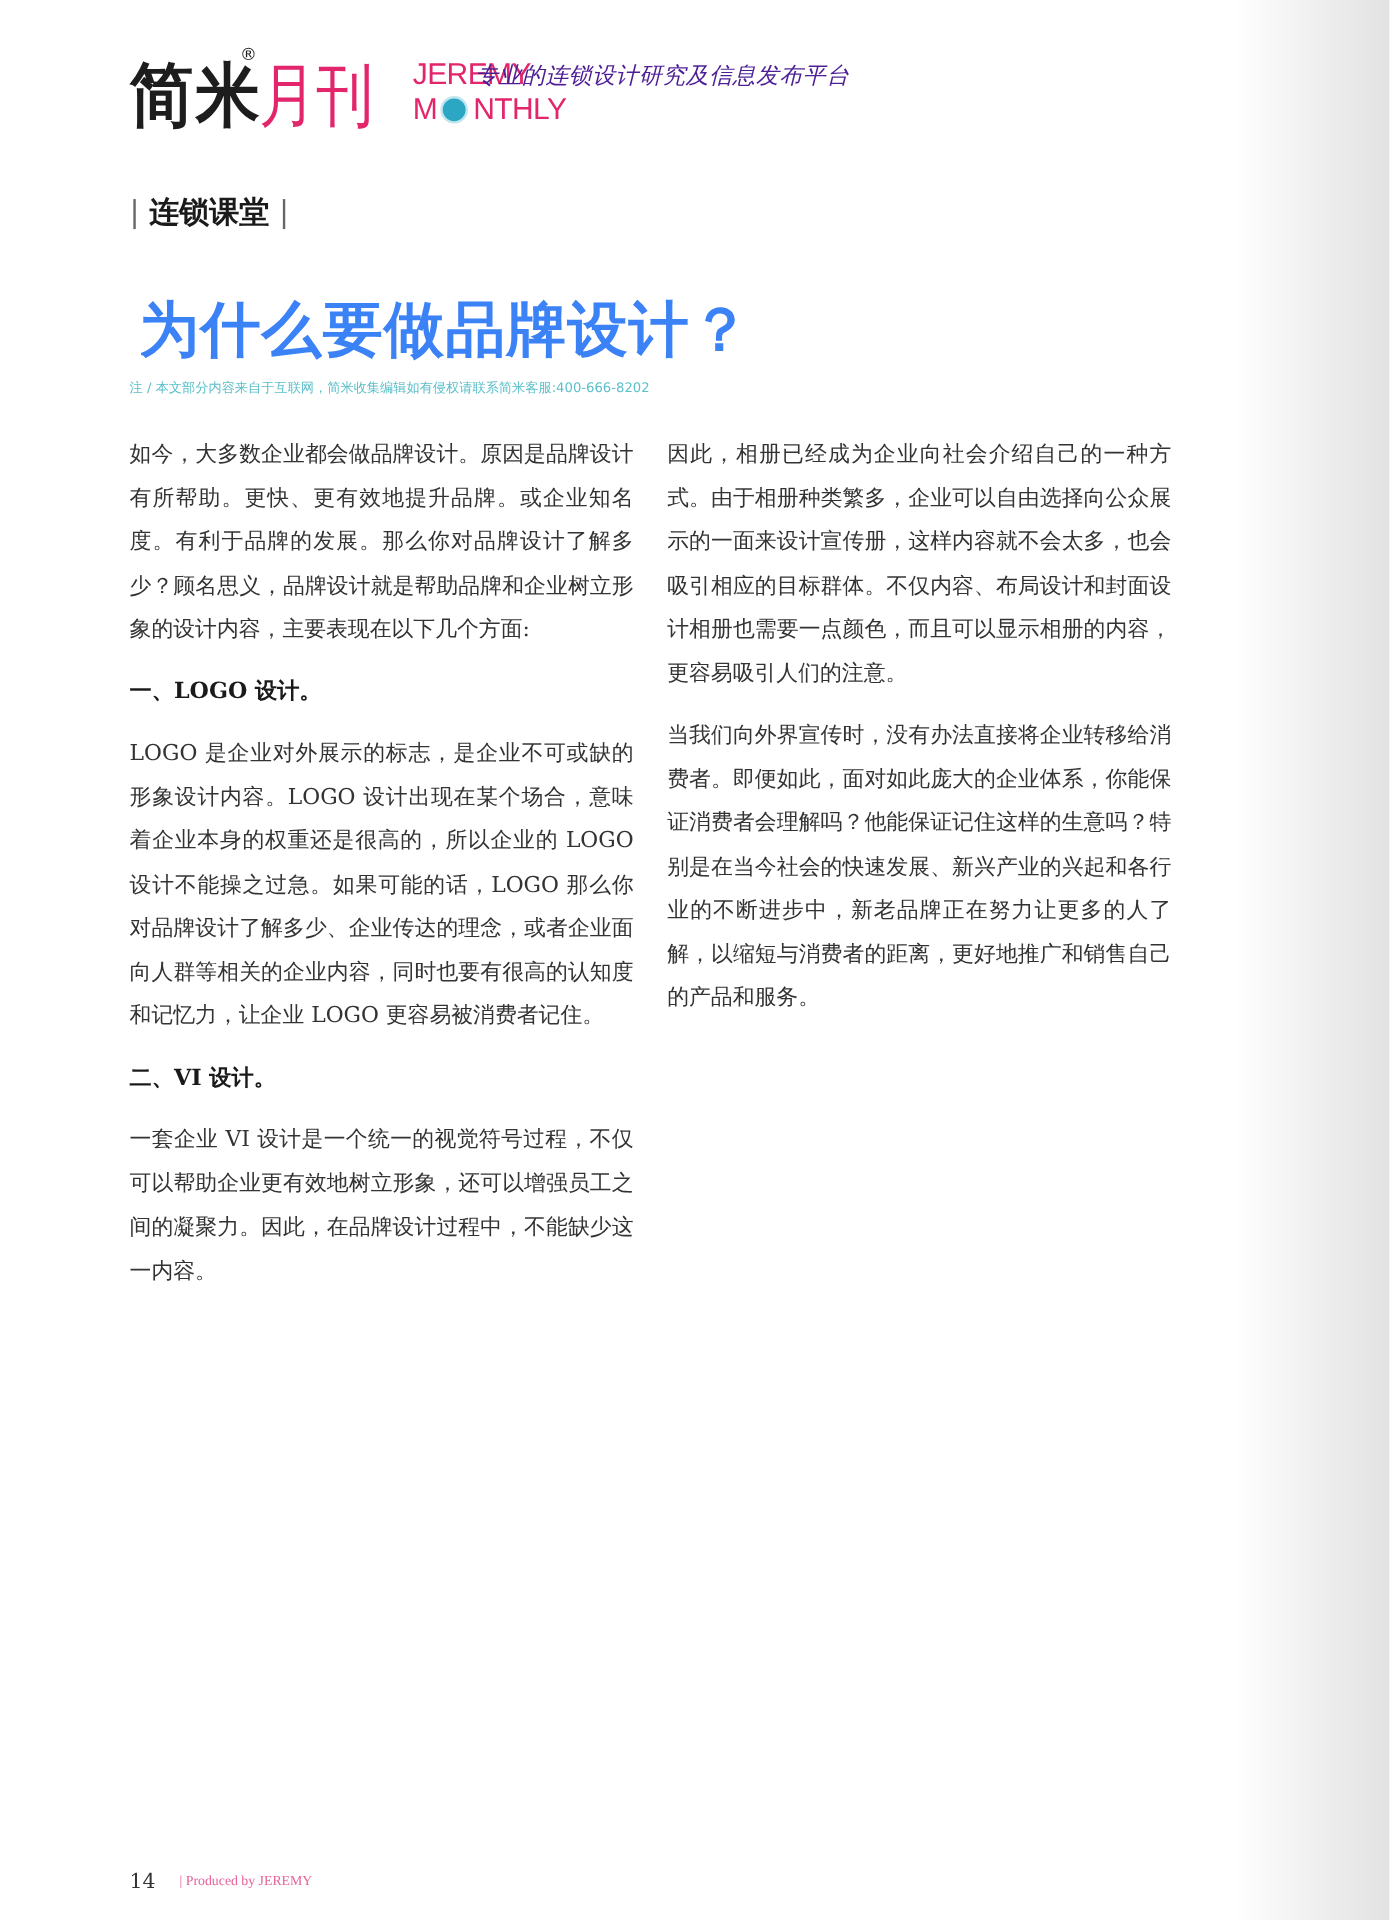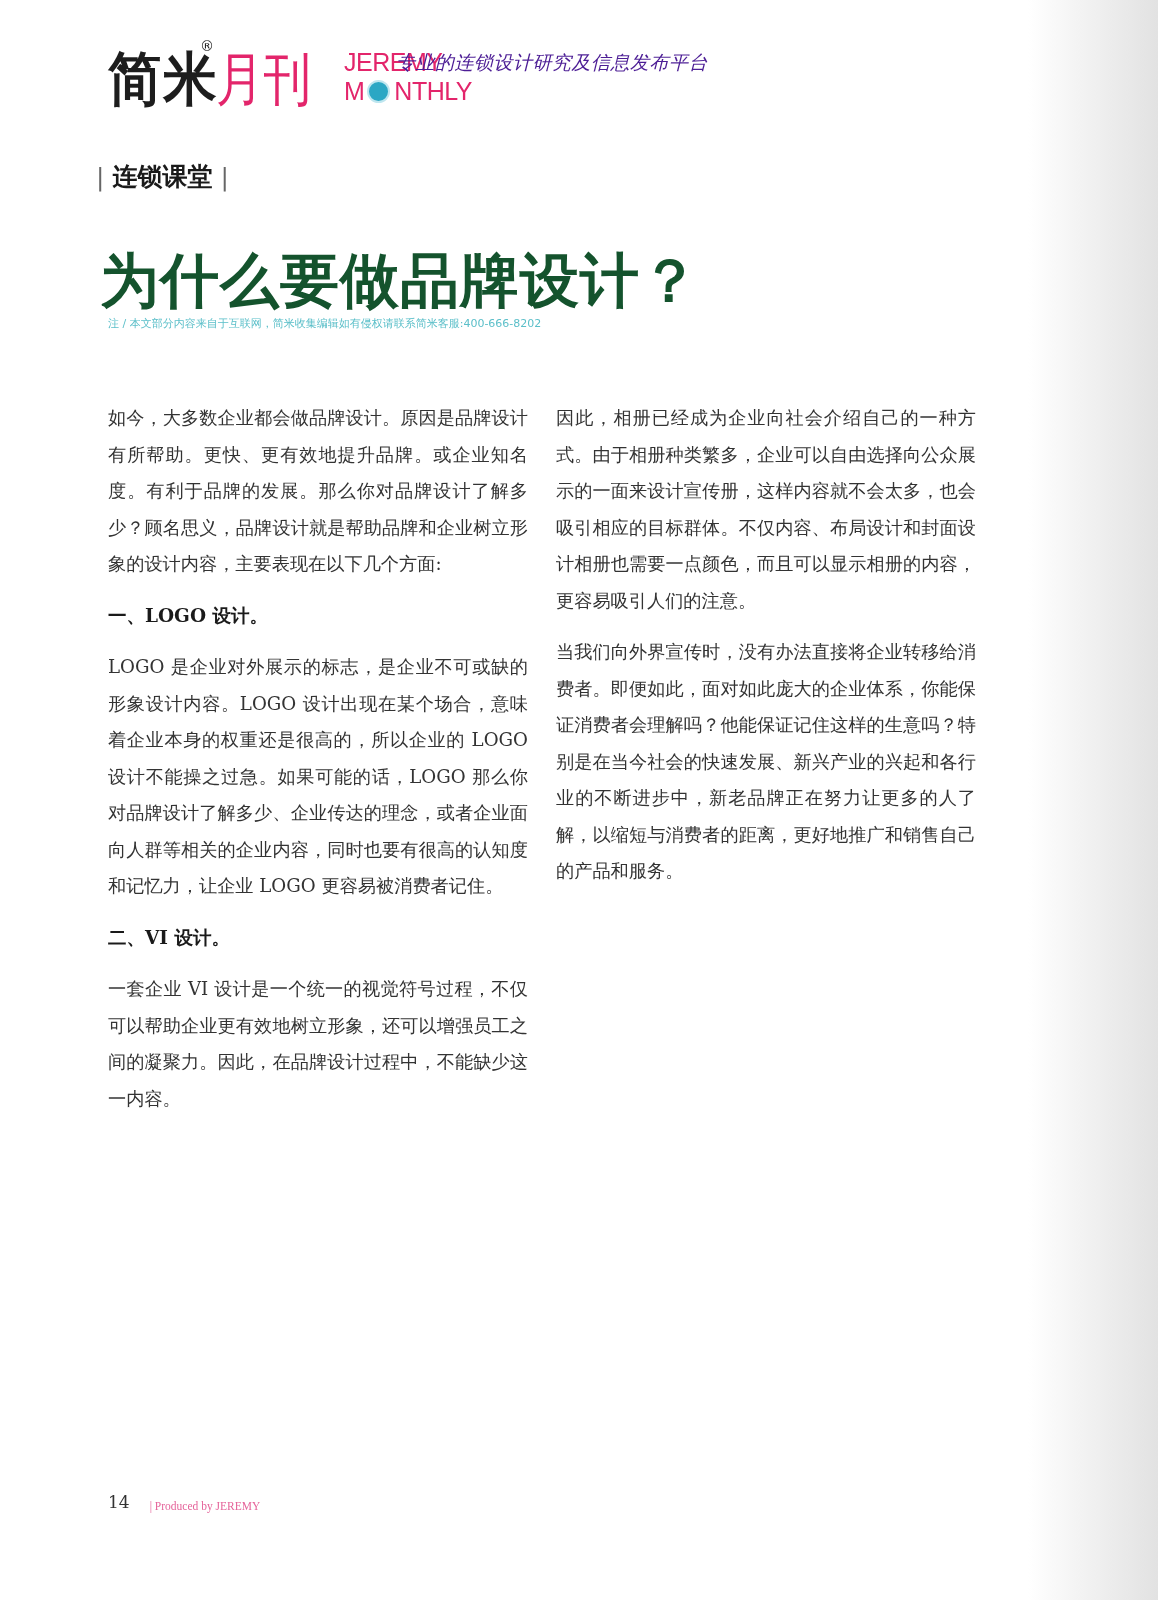--- a/index.html
+++ b/index.html
@@ -41,51 +41,51 @@
       display: inline-block; width: 19px; height: 19px; border-radius: 50%;
       background: #2ba7c4; border: 2px solid #bfe6ef; margin: 0 4px 0 3px;
     }
     .tagline {
       position: absolute; left: 288px; top: 12px;
       font-family: "DejaVu Sans", sans-serif; font-style: italic;
       font-size: 19px; color: #4c1d95; letter-spacing: 0.5px;
     }
     
     .section-label {
-      position: absolute; left: 96px; top: 160px;
+      position: absolute; left: 108px; top: 160px;
       font-size: 25px; font-weight: bold; color: #1a1a1a; text-align: right;
     }
     .section-label .bar { font-weight: normal; color: #666; margin: 0 8px; }
     .section-label .bar:first-child { margin-left: 0; }
     .main-title {
-      position: absolute; left: 100px; top: 205px;
+      position: absolute; left: 116px; top: 205px;
       font-family: "DejaVu Serif", serif; font-weight: bold;
-      font-size: 59px; line-height: 72px; color: #14532d; letter-spacing: 1px;
+      font-size: 50px; line-height: 72px; color: #3b82f6; letter-spacing: 1px;
     }
     .disclaimer {
       position: absolute; left: 108px; top: 316px;
       font-family: "DejaVu Sans", sans-serif; font-size: 11px; color: #5bbfc9;
     }
     
     .column {
-      position: absolute; top: 400px; width: 420px;
+      position: absolute; top: 361px; width: 420px;
       font-size: 18.2px; line-height: 36.5px; color: #333;
       text-align: justify;
     }
     .col-left { left: 108px; }
     .col-right { left: 556px; }
     .column p { margin: 0 0 15px 0; }
     .column h3 {
       margin: 0 0 15px 0; font-size: 18.5px; line-height: 36.5px;
       font-weight: bold; color: #1a1a1a;
     }
     
     .footer {
-      position: absolute; left: 108px; top: 1492px;
-      display: flex; align-items: flex-end;
+      position: absolute; left: 108px; top: 1558px;
+      display: flex; align-items: center;
     }
     .page-num { font-family: "DejaVu Serif", serif; font-size: 17px; color: #333; }
     .produced {
       margin-left: 20px; font-family: Liberation Serif, serif;
       font-size: 11.5px; color: #e5639a;
     }
   </style>
 </head>
 <body>
 

